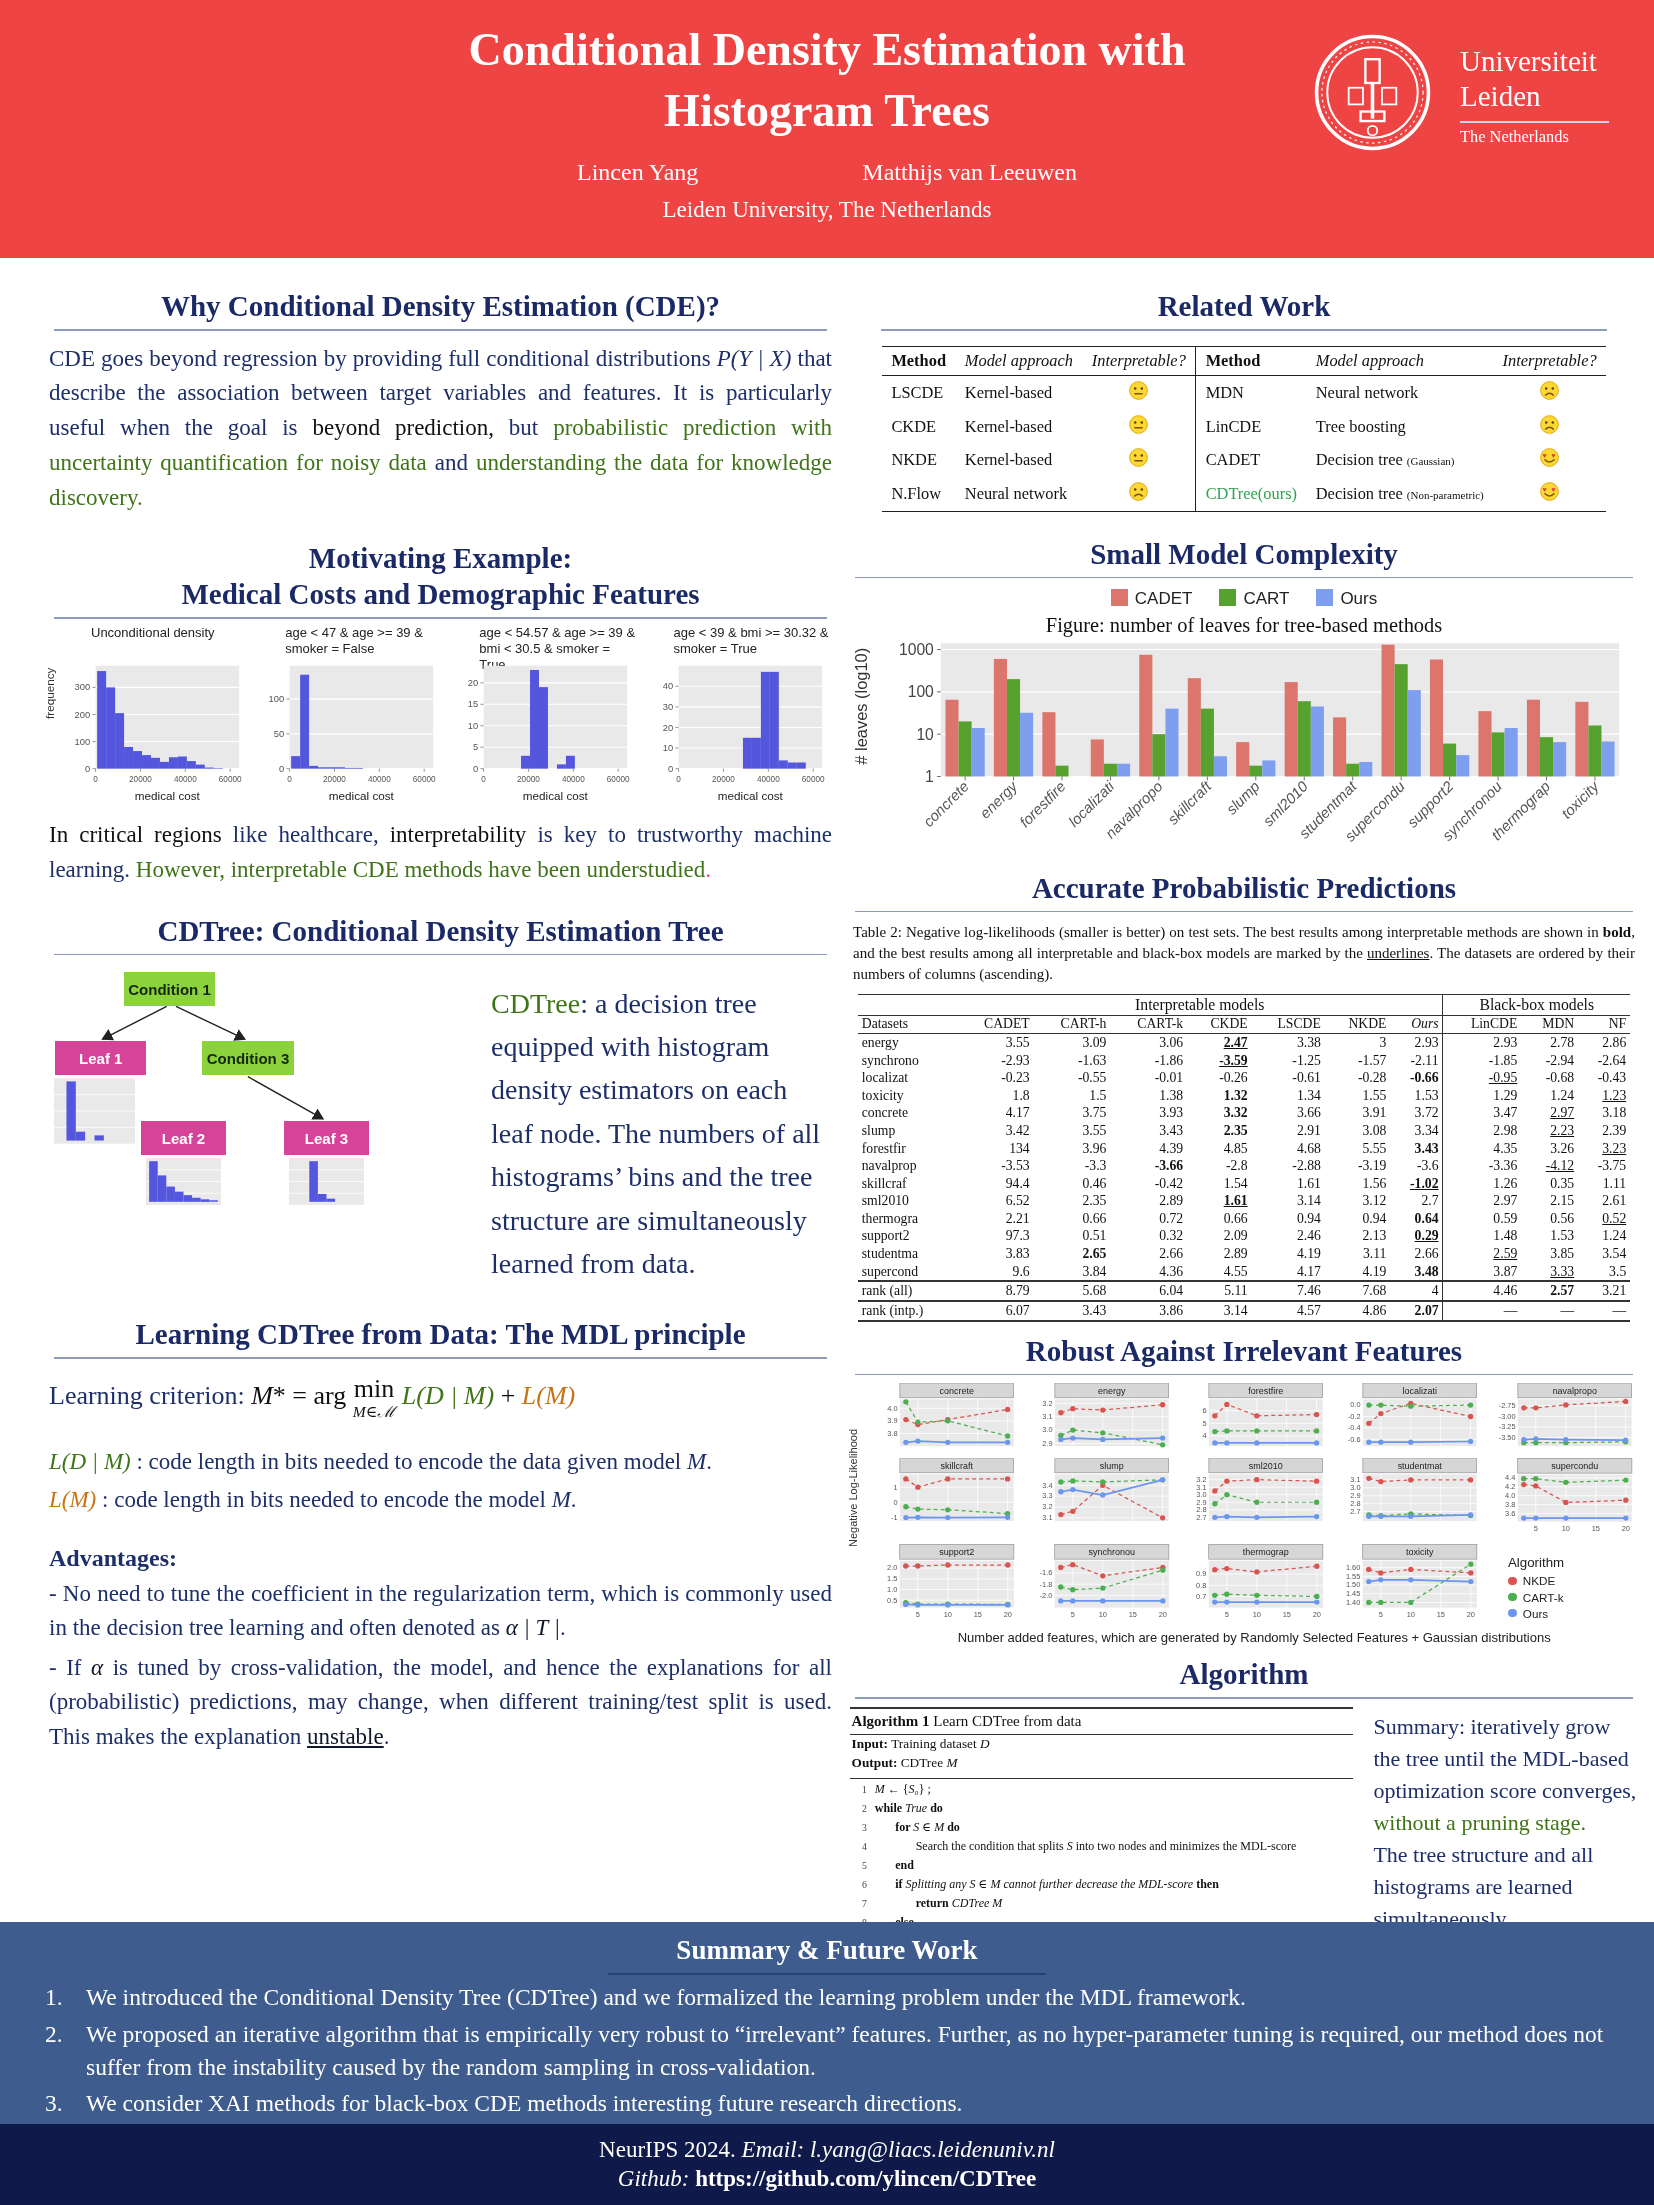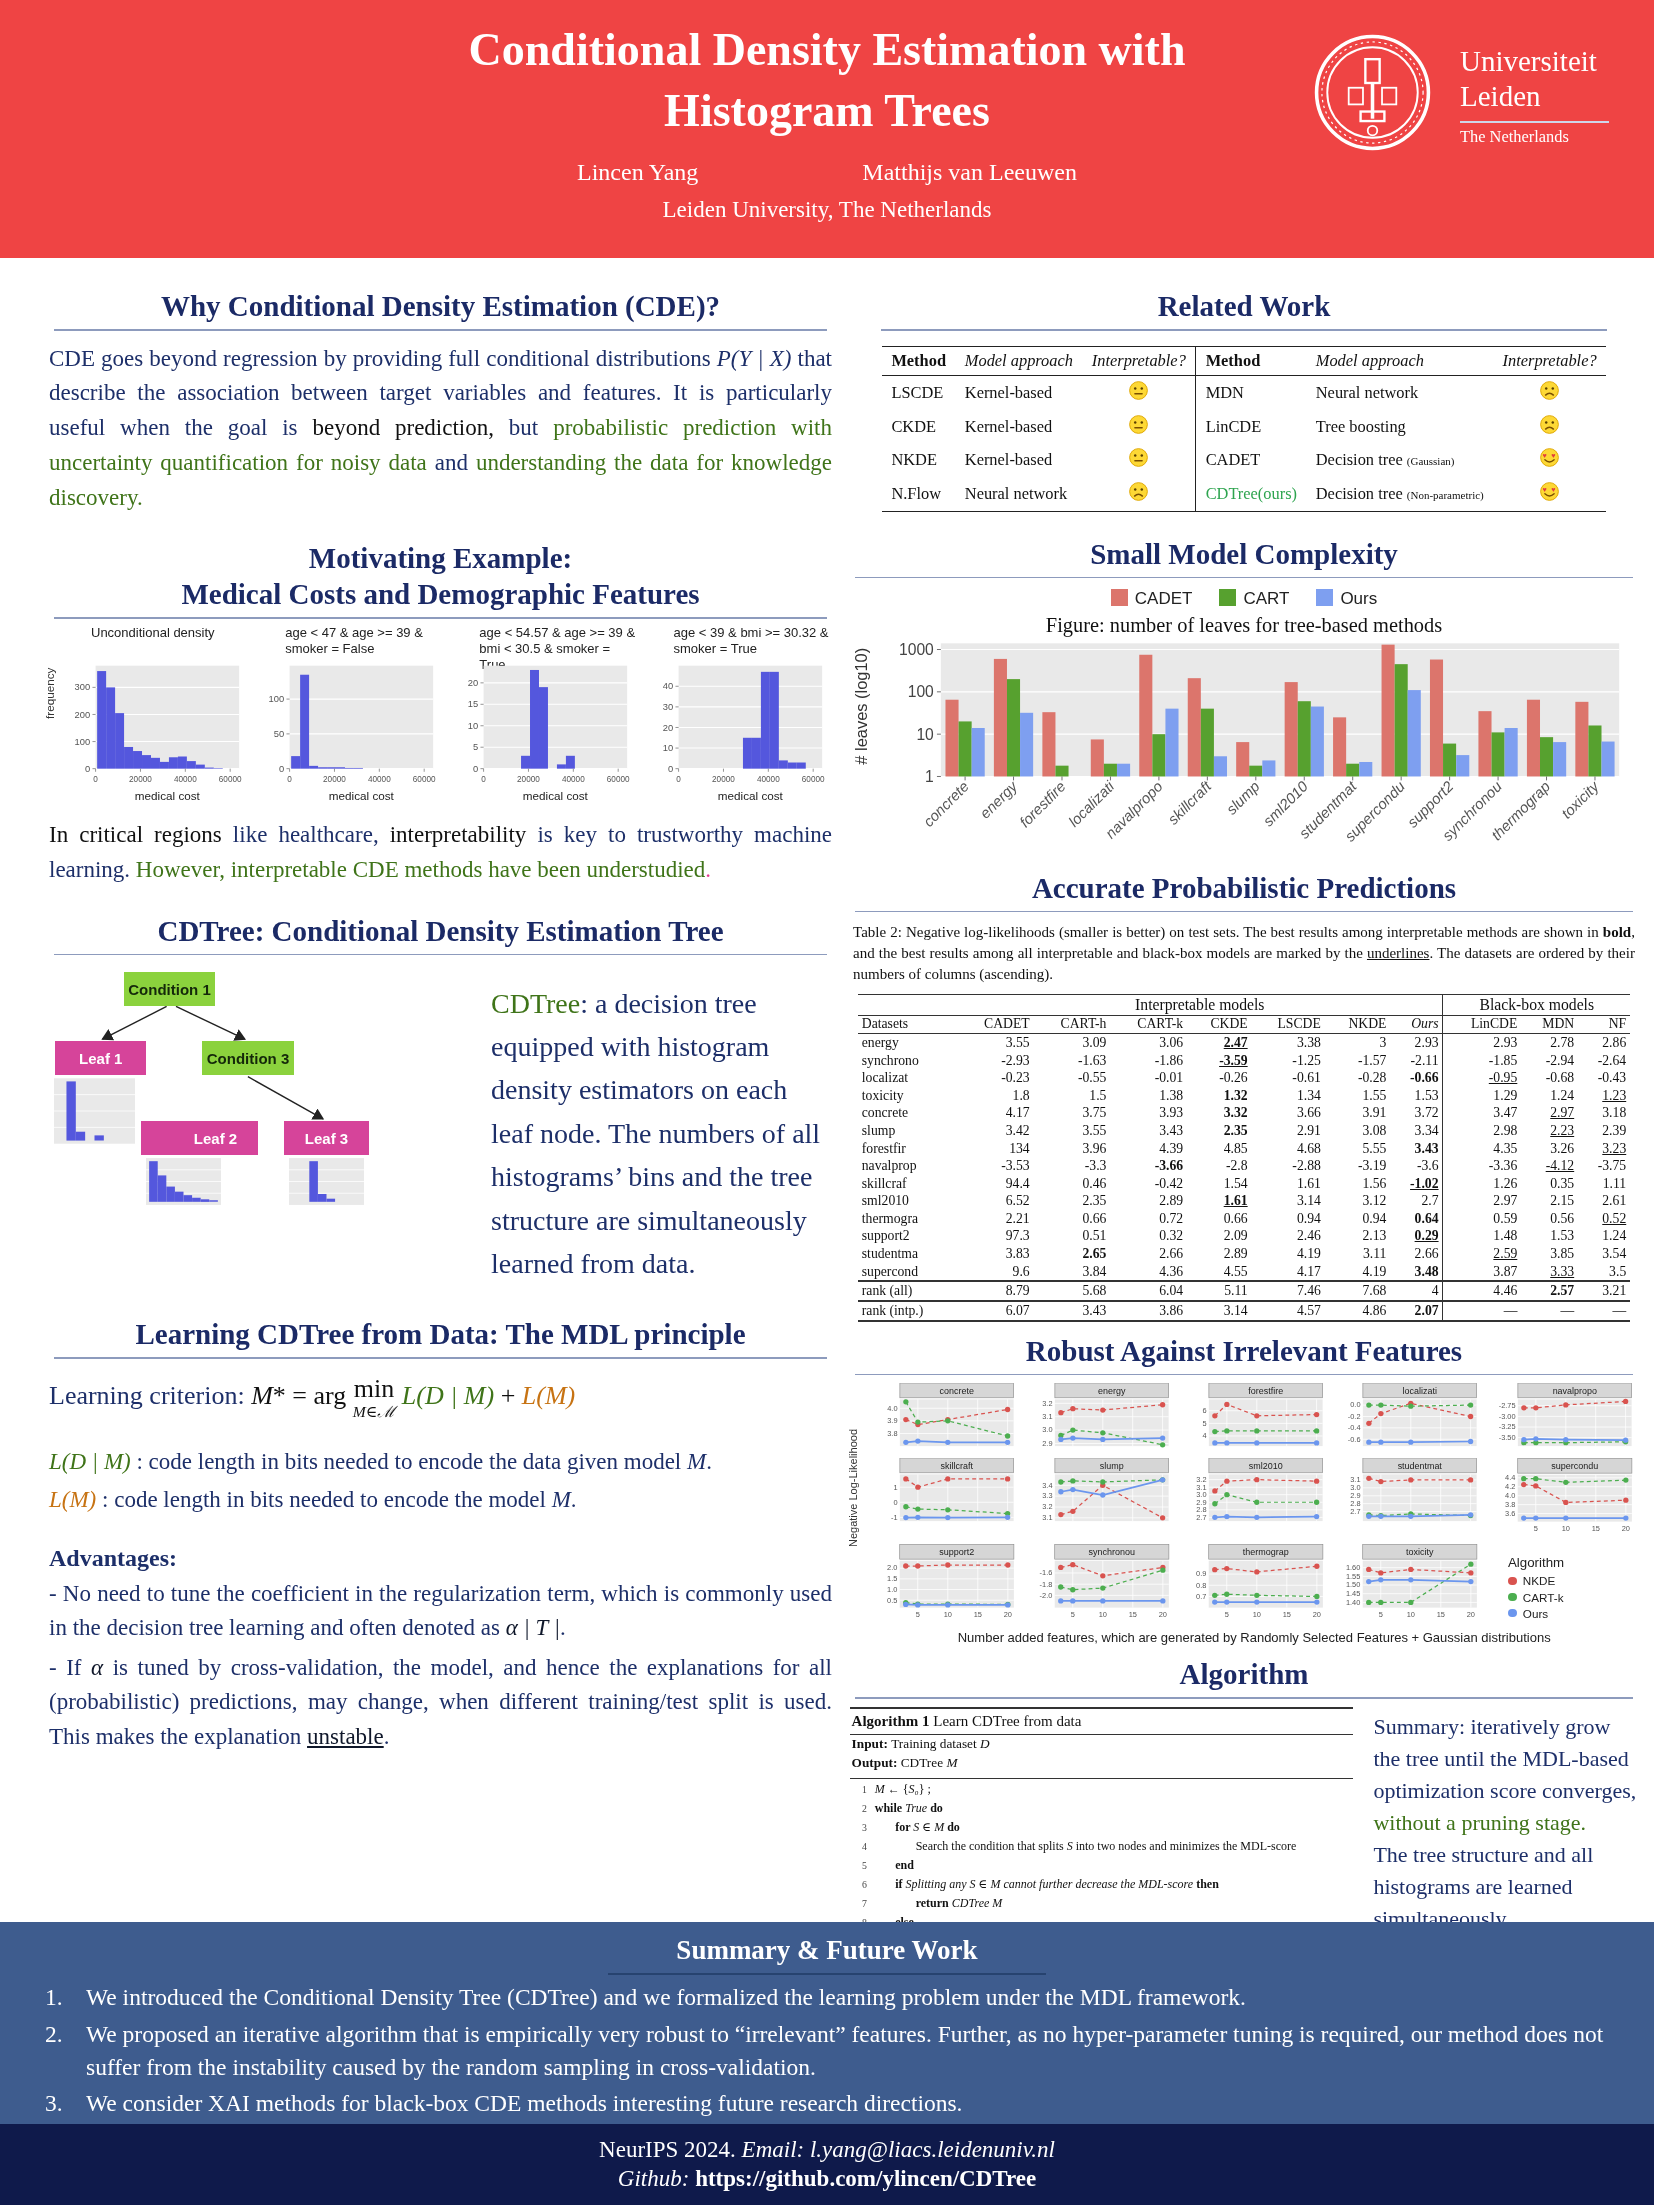--- a/index.html
+++ b/index.html
@@ -330,21 +330,21 @@
         <div class="tnode tcond" style="left:153px;top:69px;width:92px;height:34px;">Condition 3</div>
         <div class="leaf-hist" style="left:4.7px;top:106px;width:81px;height:66px;"><svg width="81" height="66" viewBox="0 0 104 84">
               <rect x="0" y="0" width="104" height="84" fill="#e9e9e9"></rect>
               <line x1="0" x2="104" y1="21" y2="21" stroke="#fff" stroke-width="1"></line>
               <line x1="0" x2="104" y1="42" y2="42" stroke="#fff" stroke-width="1"></line>
               <line x1="0" x2="104" y1="63" y2="63" stroke="#fff" stroke-width="1"></line>
               <rect x="16.0" y="4.0" width="12.0" height="76.0" fill="#5457dd"></rect>
               <rect x="28.0" y="68.6" width="12.0" height="11.4" fill="#5457dd"></rect>
               <rect x="52.0" y="73.3" width="12.0" height="6.6" fill="#5457dd"></rect>
             </svg></div>
-        <div class="tnode tleaf" style="left:92px;top:149px;width:85px;height:34px;padding-left:32px;">Leaf 2</div>
+        <div class="tnode tleaf" style="left:92px;top:149px;width:85px;height:34px;">Leaf 2</div>
         <div class="tnode tleaf" style="left:235px;top:149px;width:85px;height:34px;">Leaf 3</div>
         <div class="leaf-hist" style="left:97px;top:186px;width:75px;height:47px;"><svg width="75" height="47" viewBox="0 0 96 60">
               <rect x="0" y="0" width="96" height="60" fill="#e9e9e9"></rect>
               <line x1="0" x2="96" y1="15" y2="15" stroke="#fff" stroke-width="1"></line>
               <line x1="0" x2="96" y1="30" y2="30" stroke="#fff" stroke-width="1"></line>
               <line x1="0" x2="96" y1="45" y2="45" stroke="#fff" stroke-width="1"></line>
               <rect x="4.0" y="4.0" width="11.0" height="52.0" fill="#5457dd"></rect>
               <rect x="15.0" y="22.2" width="11.0" height="33.8" fill="#5457dd"></rect>
               <rect x="26.0" y="36.5" width="11.0" height="19.5" fill="#5457dd"></rect>
               <rect x="37.0" y="43.0" width="11.0" height="13.0" fill="#5457dd"></rect>

